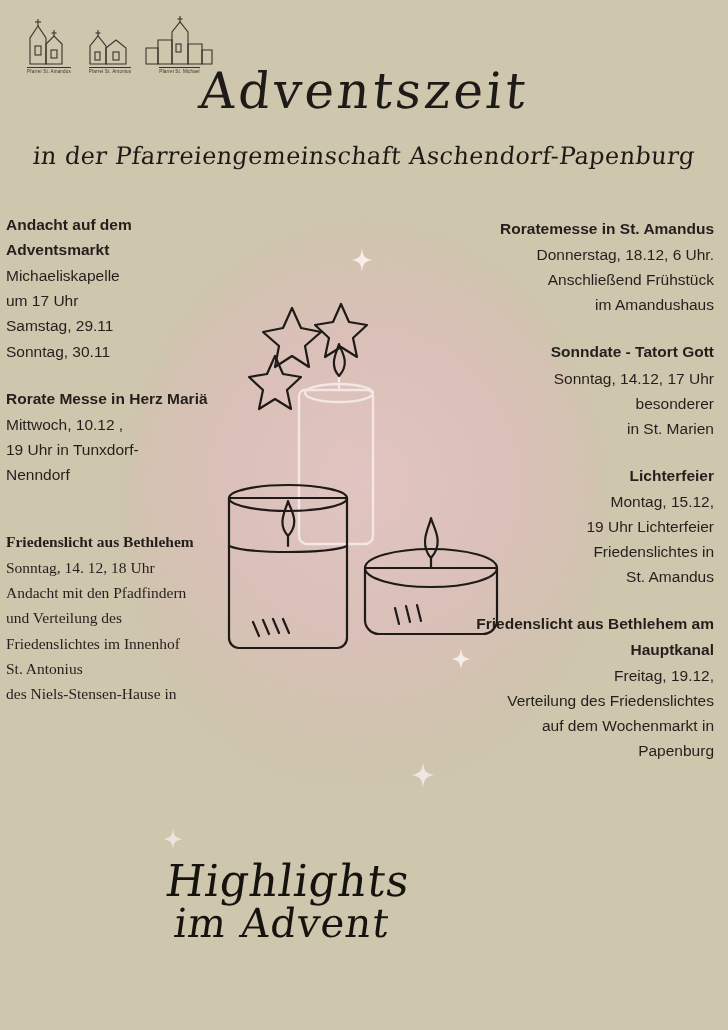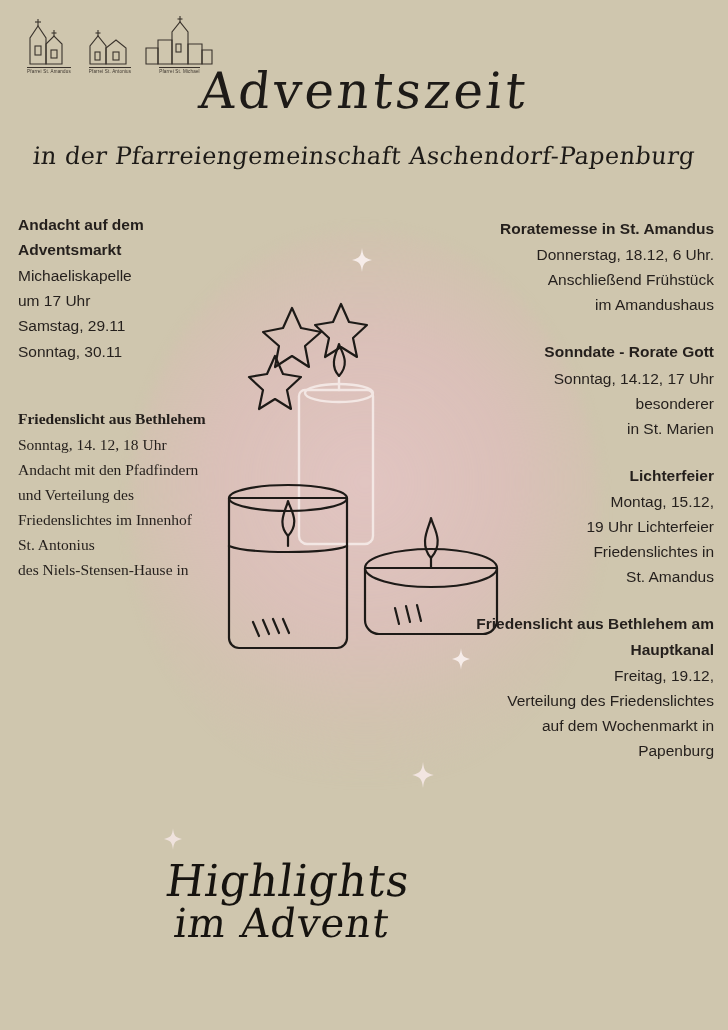--- a/index.html
+++ b/index.html
@@ -90,21 +90,21 @@
     pointer-events: none;
   }
 
   
   .col {
     position: absolute;
     font-size: 15.5px;
     line-height: 1.62;
   }
   .col-left {
-    left: 18px;
+    left: 6px;
     top: 212px;
     width: 230px;
     text-align: left;
   }
   .col-right {
     right: 14px;
     top: 216px;
     width: 265px;
     text-align: right;
   }
@@ -236,20 +236,26 @@
 <div class="col col-left">
 
   <div class="block">
     <h3>Andacht auf dem Adventsmarkt</h3>
     <p>Michaeliskapelle</p>
     <p>um 17 Uhr</p>
     <p>Samstag, 29.11</p>
     <p>Sonntag, 30.11</p>
   </div>
 
+  <div class="block">
+    <h3>Rorate Messe in Herz Mariä</h3>
+    <p>Mittwoch, 10.12 ,</p>
+    <p>19 Uhr in  Tunxdorf-</p>
+    <p>Nenndorf</p>
+  </div>
 
   <div class="block" style="margin-top:42px;font-family:Liberation Serif, serif;">
     <h3>Friedenslicht aus Bethlehem</h3>
     <p>Sonntag, 14. 12, 18 Uhr</p>
     <p>Andacht mit den Pfadfindern</p>
     <p>und Verteilung des</p>
     <p>Friedenslichtes im Innenhof</p>
     <p>St. Antonius</p>
     <p>des Niels-Stensen-Hause in</p>
   </div>
@@ -259,21 +265,21 @@
 <div class="col col-right">
 
   <div class="block">
     <h3>Roratemesse in St. Amandus</h3>
     <p>Donnerstag, 18.12, 6 Uhr.</p>
     <p>Anschließend Frühstück</p>
     <p>im Amandushaus</p>
   </div>
 
   <div class="block">
-    <h3>Sonndate - Rorate Gott</h3>
+    <h3>Sonndate - Tatort Gott</h3>
     <p>Sonntag, 14.12, 17 Uhr</p>
     <p>besonderer</p>
     <p>in St. Marien</p>
   </div>
 
   <div class="block">
     <h3>Lichterfeier</h3>
     <p>Montag, 15.12,</p>
     <p>19 Uhr Lichterfeier</p>
     <p>Friedenslichtes in</p>

